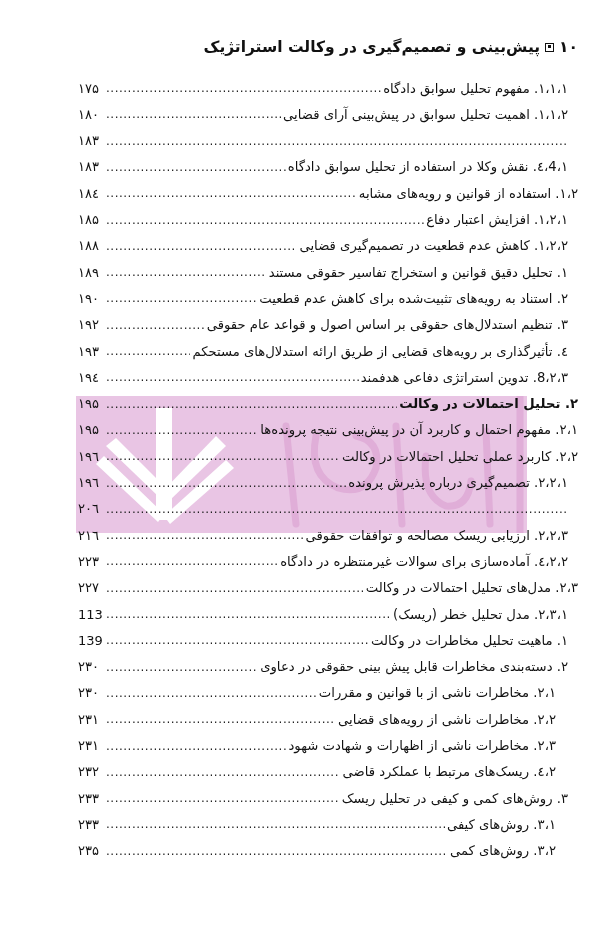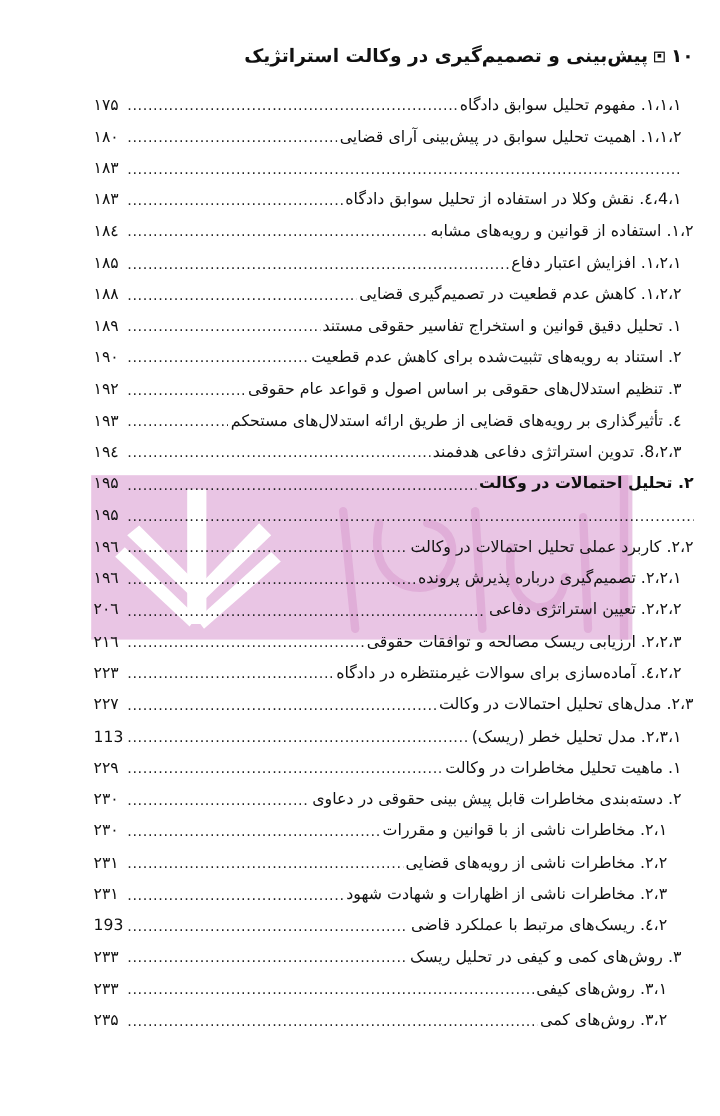--- a/index.html
+++ b/index.html
@@ -127,35 +127,35 @@
       <span class="label">8،۲،۳. تدوین استراتژی دفاعی هدفمند</span>
       <span class="leader"></span>
       <span class="page">۱۹٤</span>
     </div>
     <div class="toc-row bold" style="top: 315.6px; right: 22px; left: 78px;">
       <span class="label">۲. تحلیل احتمالات در وکالت</span>
       <span class="leader"></span>
       <span class="page">۱۹۵</span>
     </div>
     <div class="toc-row" style="top: 341.9px; right: 22px; left: 78px;">
+      <span class="label">۲،۱. مفهوم احتمال و کاربرد آن در پیش‌بینی نتیجه پرونده‌ها</span>
       <span class="leader"></span>
       <span class="page">۱۹۵</span>
     </div>
     <div class="toc-row" style="top: 368.2px; right: 22px; left: 78px;">
       <span class="label">۲،۲. کاربرد عملی تحلیل احتمالات در وکالت</span>
       <span class="leader"></span>
       <span class="page">۱۹٦</span>
     </div>
     <div class="toc-row" style="top: 394.5px; right: 32px; left: 78px;">
       <span class="label">۲،۲،۱. تصمیم‌گیری درباره پذیرش پرونده</span>
       <span class="leader"></span>
       <span class="page">۱۹٦</span>
     </div>
     <div class="toc-row" style="top: 420.8px; right: 32px; left: 78px;">
-      <span class="label">۲،۲،۲. تعیین استراتژی دفاعی</span>
       <span class="leader"></span>
       <span class="page">۲۰٦</span>
     </div>
     <div class="toc-row" style="top: 447.1px; right: 32px; left: 78px;">
       <span class="label">۲،۲،۳. ارزیابی ریسک مصالحه و توافقات حقوقی</span>
       <span class="leader"></span>
       <span class="page">۲۱٦</span>
     </div>
     <div class="toc-row" style="top: 473.4px; right: 32px; left: 78px;">
       <span class="label">۲،۲،٤. آماده‌سازی برای سوالات غیرمنتظره در دادگاه</span>
@@ -168,21 +168,21 @@
       <span class="page">۲۲۷</span>
     </div>
     <div class="toc-row" style="top: 526px; right: 32px; left: 78px;">
       <span class="label">۲،۳،۱. مدل تحلیل خطر (ریسک)</span>
       <span class="leader"></span>
       <span class="page">113</span>
     </div>
     <div class="toc-row" style="top: 552.3px; right: 32px; left: 78px;">
       <span class="label">۱. ماهیت تحلیل مخاطرات در وکالت</span>
       <span class="leader"></span>
-      <span class="page">۲۲۹</span>
+      <span class="page">139</span>
     </div>
     <div class="toc-row" style="top: 578.6px; right: 32px; left: 78px;">
       <span class="label">۲. دسته‌بندی مخاطرات قابل پیش بینی حقوقی در دعاوی</span>
       <span class="leader"></span>
       <span class="page">۲۳۰</span>
     </div>
     <div class="toc-row" style="top: 604.9px; right: 44px; left: 78px;">
       <span class="label">۲،۱. مخاطرات ناشی از با قوانین و مقررات</span>
       <span class="leader"></span>
       <span class="page">۲۳۰</span>
@@ -193,21 +193,21 @@
       <span class="page">۲۳۱</span>
     </div>
     <div class="toc-row" style="top: 657.5px; right: 44px; left: 78px;">
       <span class="label">۲،۳. مخاطرات ناشی از اظهارات و شهادت شهود</span>
       <span class="leader"></span>
       <span class="page">۲۳۱</span>
     </div>
     <div class="toc-row" style="top: 683.8px; right: 44px; left: 78px;">
       <span class="label">۲،٤. ریسک‌های مرتبط با عملکرد قاضی</span>
       <span class="leader"></span>
-      <span class="page">193</span>
+      <span class="page">۲۳۲</span>
     </div>
     <div class="toc-row" style="top: 710.1px; right: 32px; left: 78px;">
       <span class="label">۳. روش‌های کمی و کیفی در تحلیل ریسک</span>
       <span class="leader"></span>
       <span class="page">۲۳۳</span>
     </div>
     <div class="toc-row" style="top: 736.4px; right: 44px; left: 78px;">
       <span class="label">۳،۱. روش‌های کیفی</span>
       <span class="leader"></span>
       <span class="page">۲۳۳</span>

